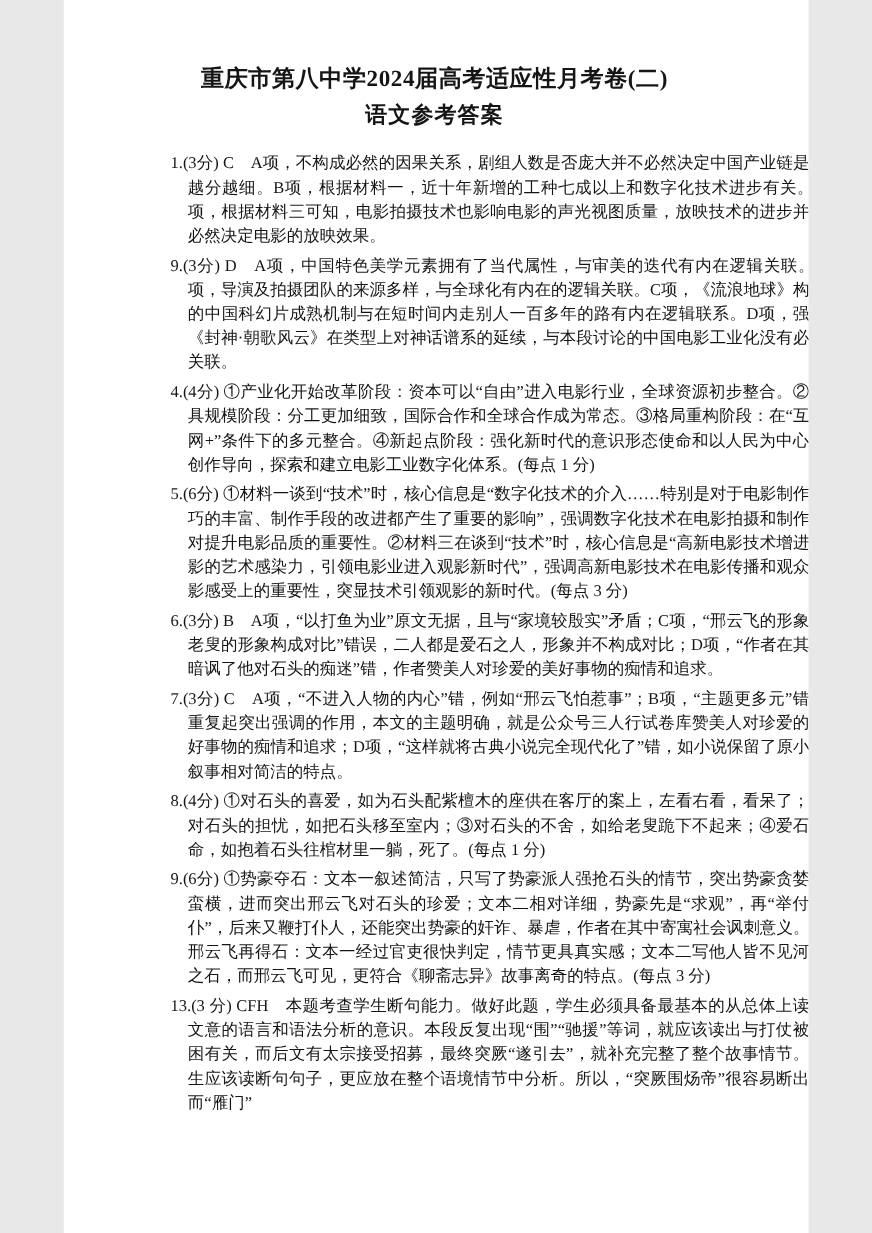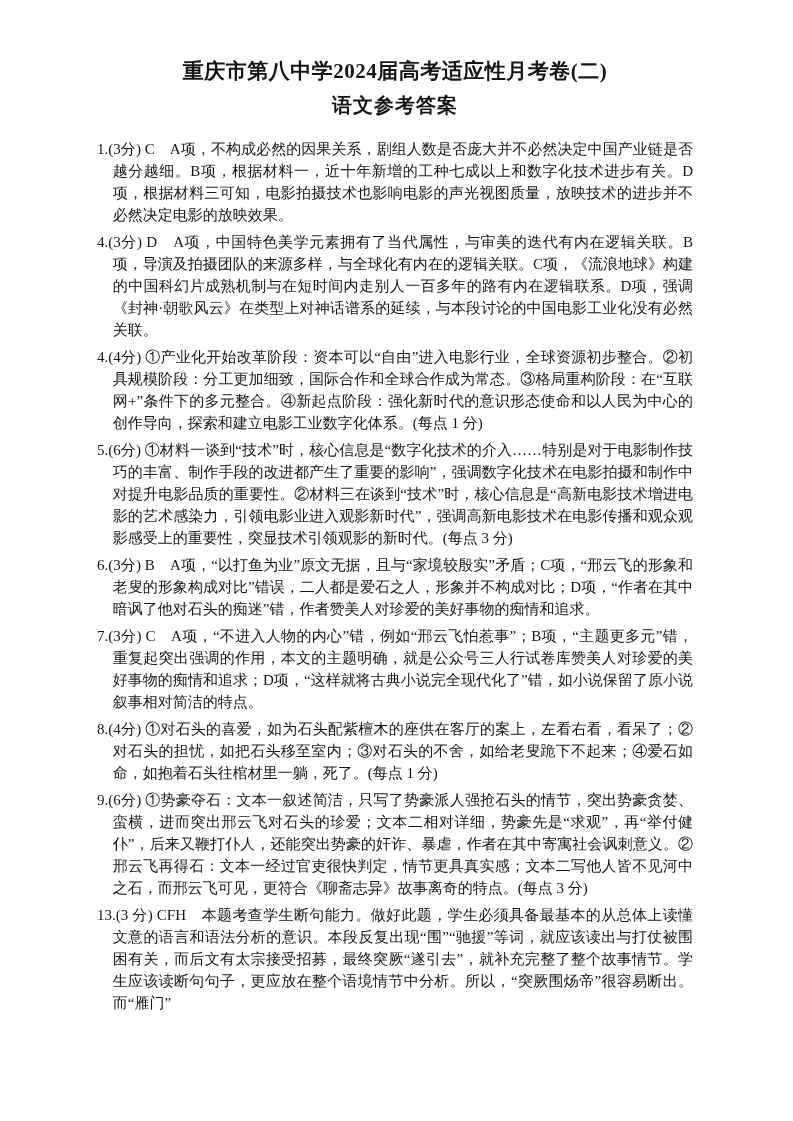--- a/index.html
+++ b/index.html
@@ -2,21 +2,21 @@
 <html><head>
 <meta charset="utf-8">
 <style>
   html, body {
     margin: 0;
     padding: 0;
     background: #e8e8e8;
   }
   .page {
     position: relative;
-    width: 793px;
+    width: 677px;
     height: 1121px;
     margin: 0 auto;
     background: #ffffff;
     box-sizing: border-box;
     padding: 58px 100px 0 97px;
     font-family: "Liberation Serif", "DejaVu Serif", serif;
     color: #151515;
     overflow: hidden;
   }
   .doc-title {
@@ -65,21 +65,21 @@
   }
 </style>
 </head>
 <body>
 
 <div class="page">
   <h1 class="doc-title">重庆市第八中学2024届高考适应性月考卷(二)</h1>
   <h2 class="doc-subtitle">语文参考答案</h2>
   <div class="answers">
       <p class="answer"><span class="answer-number">1.(3分)</span><span class="answer-letter"> C　</span><span class="answer-content">A项，不构成必然的因果关系，剧组人数是否庞大并不必然决定中国产业链是否越分越细。B项，根据材料一，近十年新增的工种七成以上和数字化技术进步有关。D项，根据材料三可知，电影拍摄技术也影响电影的声光视图质量，放映技术的进步并不必然决定电影的放映效果。</span></p>
-      <p class="answer"><span class="answer-number">4.(3分)</span><span class="answer-letter"> D　</span><span class="answer-content">A项，中国特色美学元素拥有了当代属性，与审美的迭代有内在逻辑关联。B项，导演及拍摄团队的来源多样，与全球化有内在的逻辑关联。C项，《流浪地球》构建的中国科幻片成熟机制与在短时间内走别人一百多年的路有内在逻辑联系。D项，强调《封神·朝歌风云》在类型上对神话谱系的延续，与本段讨论的中国电影工业化没有必然关联。</span></p>
+      <p class="answer"><span class="answer-number">9.(3分)</span><span class="answer-letter"> D　</span><span class="answer-content">A项，中国特色美学元素拥有了当代属性，与审美的迭代有内在逻辑关联。B项，导演及拍摄团队的来源多样，与全球化有内在的逻辑关联。C项，《流浪地球》构建的中国科幻片成熟机制与在短时间内走别人一百多年的路有内在逻辑联系。D项，强调《封神·朝歌风云》在类型上对神话谱系的延续，与本段讨论的中国电影工业化没有必然关联。</span></p>
       <p class="answer"><span class="answer-number">4.(4分)</span><span class="answer-letter"> </span><span class="answer-content">①产业化开始改革阶段：资本可以“自由”进入电影行业，全球资源初步整合。②初具规模阶段：分工更加细致，国际合作和全球合作成为常态。③格局重构阶段：在“互联网+”条件下的多元整合。④新起点阶段：强化新时代的意识形态使命和以人民为中心的创作导向，探索和建立电影工业数字化体系。(每点 1 分)</span></p>
       <p class="answer"><span class="answer-number">5.(6分)</span><span class="answer-letter"> </span><span class="answer-content">①材料一谈到“技术”时，核心信息是“数字化技术的介入……特别是对于电影制作技巧的丰富、制作手段的改进都产生了重要的影响”，强调数字化技术在电影拍摄和制作中对提升电影品质的重要性。②材料三在谈到“技术”时，核心信息是“高新电影技术增进电影的艺术感染力，引领电影业进入观影新时代”，强调高新电影技术在电影传播和观众观影感受上的重要性，突显技术引领观影的新时代。(每点 3 分)</span></p>
       <p class="answer"><span class="answer-number">6.(3分)</span><span class="answer-letter"> B　</span><span class="answer-content">A项，“以打鱼为业”原文无据，且与“家境较殷实”矛盾；C项，“邢云飞的形象和老叟的形象构成对比”错误，二人都是爱石之人，形象并不构成对比；D项，“作者在其中暗讽了他对石头的痴迷”错，作者赞美人对珍爱的美好事物的痴情和追求。</span></p>
       <p class="answer"><span class="answer-number">7.(3分)</span><span class="answer-letter"> C　</span><span class="answer-content">A项，“不进入人物的内心”错，例如“邢云飞怕惹事”；B项，“主题更多元”错，重复起突出强调的作用，本文的主题明确，就是公众号三人行试卷库赞美人对珍爱的美好事物的痴情和追求；D项，“这样就将古典小说完全现代化了”错，如小说保留了原小说叙事相对简洁的特点。</span></p>
       <p class="answer"><span class="answer-number">8.(4分)</span><span class="answer-letter"> </span><span class="answer-content">①对石头的喜爱，如为石头配紫檀木的座供在客厅的案上，左看右看，看呆了；②对石头的担忧，如把石头移至室内；③对石头的不舍，如给老叟跪下不起来；④爱石如命，如抱着石头往棺材里一躺，死了。(每点 1 分)</span></p>
       <p class="answer"><span class="answer-number">9.(6分)</span><span class="answer-letter"> </span><span class="answer-content">①势豪夺石：文本一叙述简洁，只写了势豪派人强抢石头的情节，突出势豪贪婪、蛮横，进而突出邢云飞对石头的珍爱；文本二相对详细，势豪先是“求观”，再“举付健仆”，后来又鞭打仆人，还能突出势豪的奸诈、暴虐，作者在其中寄寓社会讽刺意义。②邢云飞再得石：文本一经过官吏很快判定，情节更具真实感；文本二写他人皆不见河中之石，而邢云飞可见，更符合《聊斋志异》故事离奇的特点。(每点 3 分)</span></p>
       <p class="answer"><span class="answer-number">13.(3 分)</span><span class="answer-letter"> CFH　</span><span class="answer-content">本题考查学生断句能力。做好此题，学生必须具备最基本的从总体上读懂文意的语言和语法分析的意识。本段反复出现“围”“驰援”等词，就应该读出与打仗被围困有关，而后文有太宗接受招募，最终突厥“遂引去”，就补充完整了整个故事情节。学生应该读断句句子，更应放在整个语境情节中分析。所以，“突厥围炀帝”很容易断出。而“雁门”</span></p>
     </div>
 </div>
 

